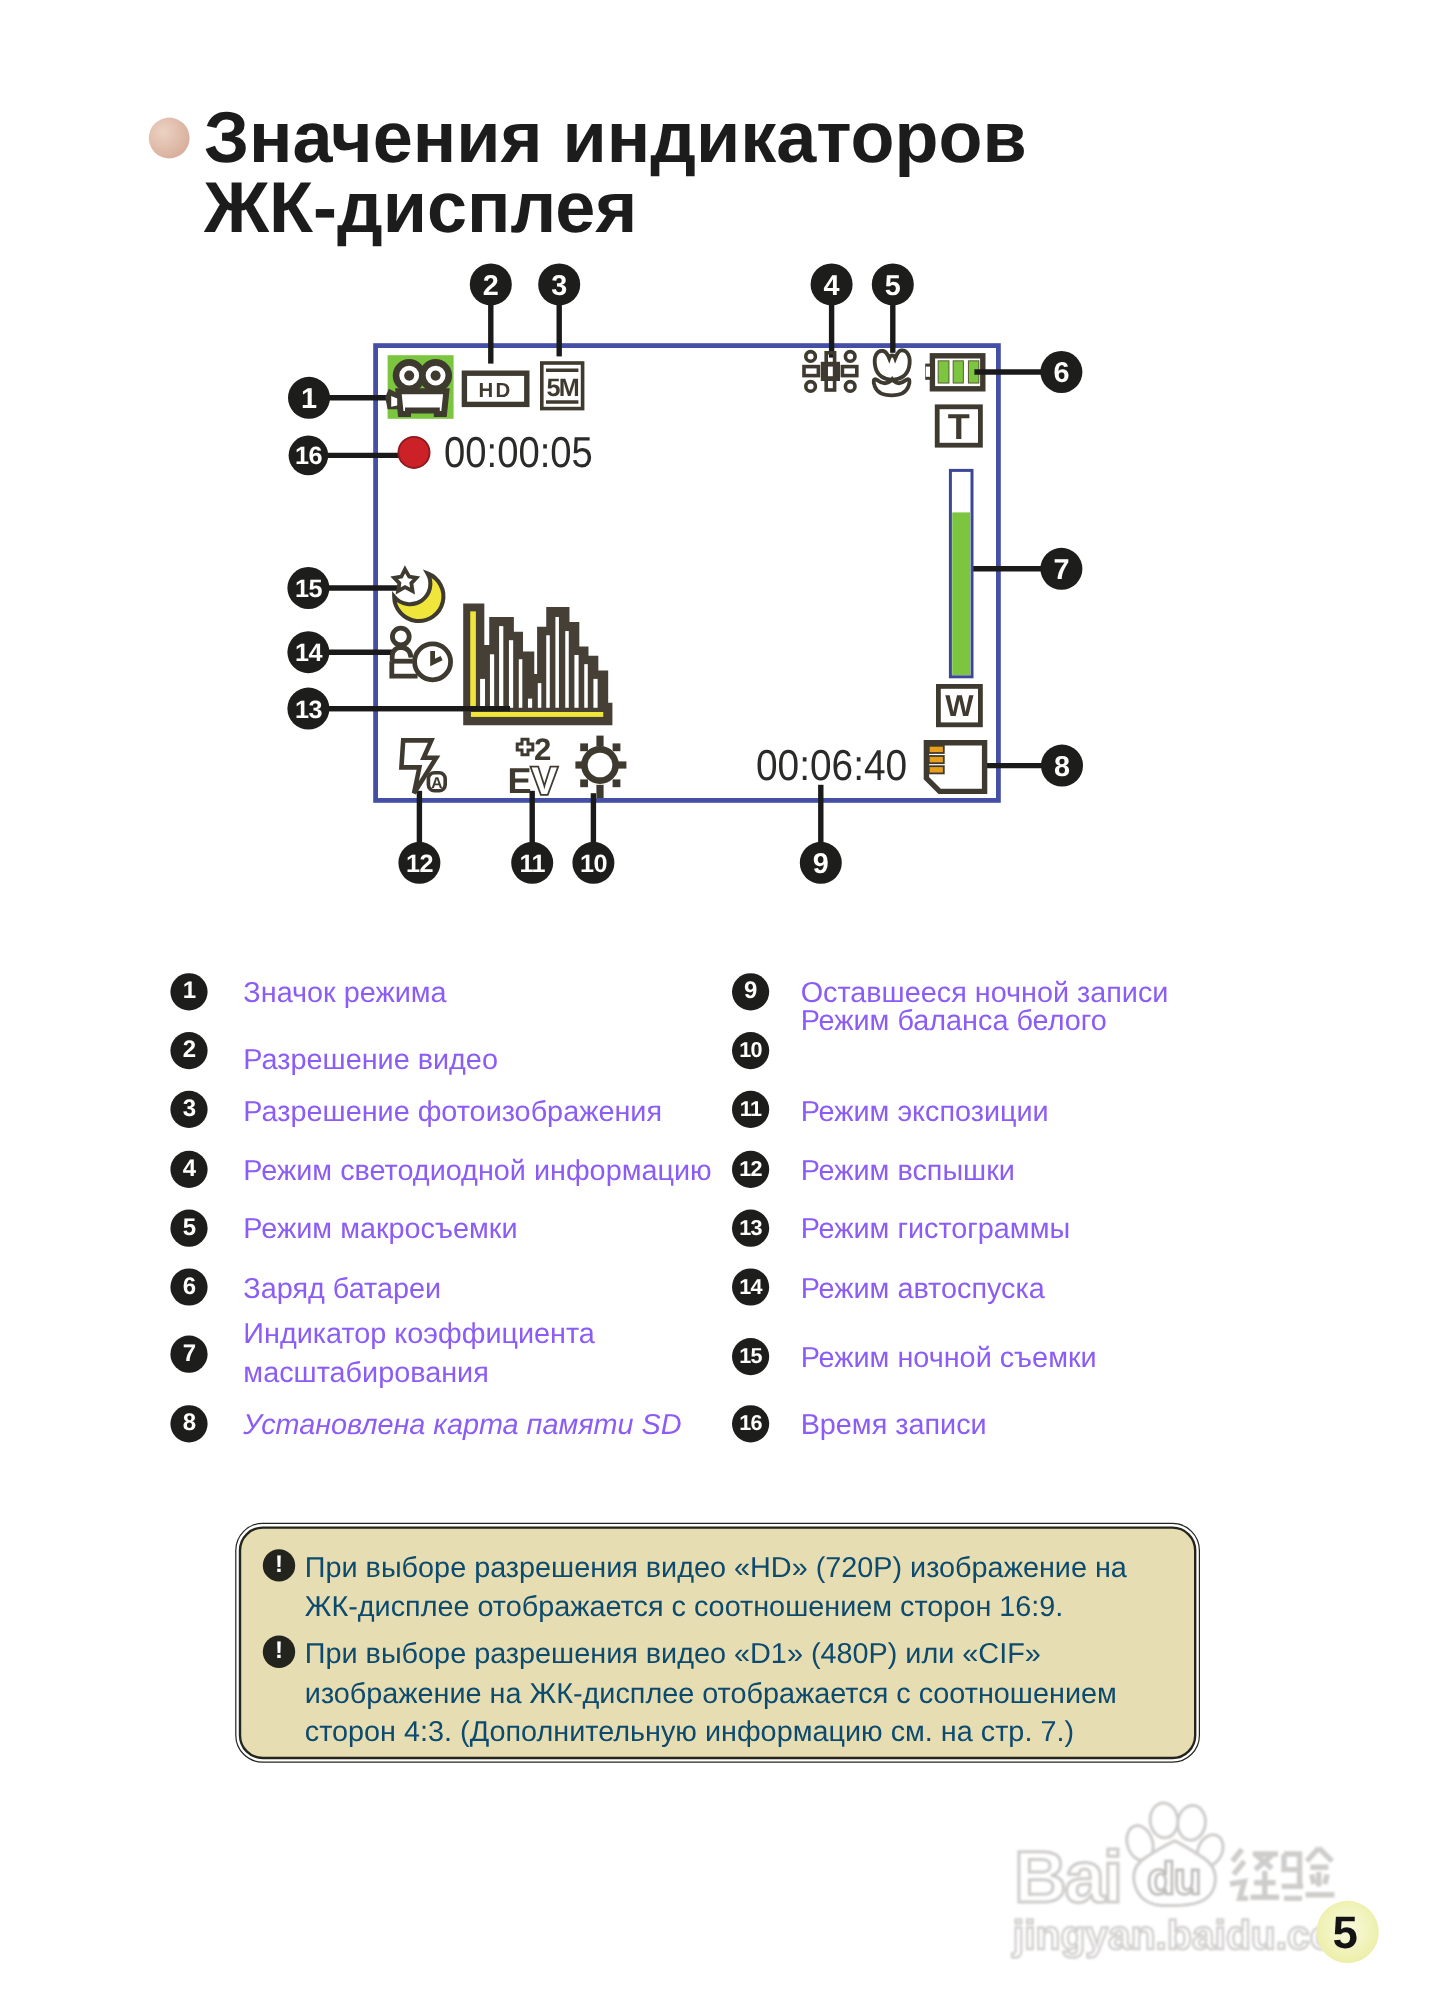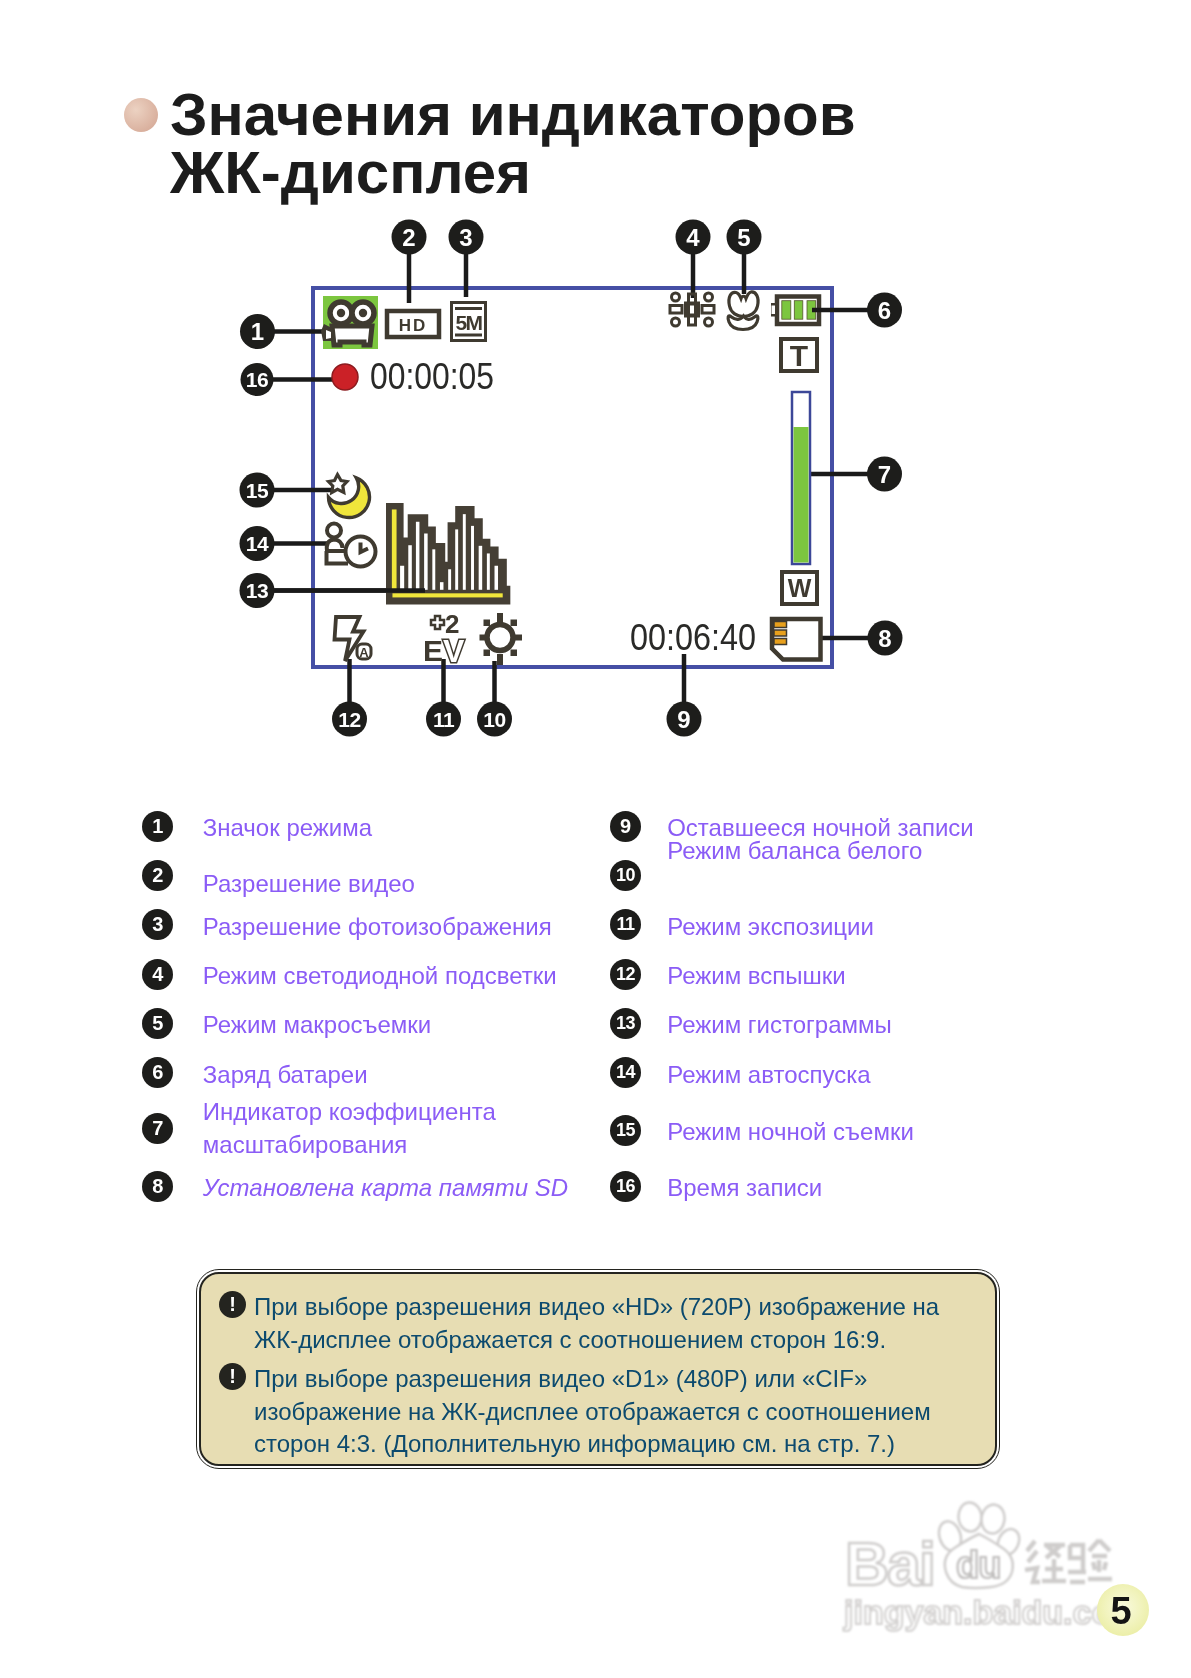--- a/index.html
+++ b/index.html
@@ -246,21 +246,21 @@
   </svg>
 
   <div class="abs" id="list">
     <div class="num" style="left:142.3px;top:810.9px;">1</div>
     <div class="lt" style="left:202.8px;top:811.4px;line-height:33px;">Значок режима</div>
     <div class="num" style="left:142.3px;top:860.1px;">2</div>
     <div class="lt" style="left:202.8px;top:835px;line-height:33px;margin-top:32px;">Разрешение видео</div>
     <div class="num" style="left:142.3px;top:909.4px;">3</div>
     <div class="lt" style="left:202.8px;top:909.9px;line-height:33px;">Разрешение фотоизображения</div>
     <div class="num" style="left:142.3px;top:958.6px;">4</div>
-    <div class="lt" style="left:202.8px;top:959.1px;line-height:33px;">Режим светодиодной подсветки</div>
+    <div class="lt" style="left:202.8px;top:959.1px;line-height:33px;">Режим светодиодной информацию</div>
     <div class="num" style="left:142.3px;top:1007.8px;">5</div>
     <div class="lt" style="left:202.8px;top:1008.3px;line-height:33px;">Режим макросъемки</div>
     <div class="num" style="left:142.3px;top:1057px;">6</div>
     <div class="lt" style="left:202.8px;top:1057.5px;line-height:33px;">Заряд батареи</div>
     <div class="num" style="left:142.3px;top:1112.8px;">7</div>
     <div class="lt" style="left:202.8px;top:1095.3px;line-height:33px;">Индикатор коэффициента<br>масштабирования</div>
     <div class="num" style="left:142.3px;top:1170.9px;">8</div>
     <div class="lt" style="left:202.8px;top:1171.4px;line-height:33px;font-style:italic;">Установлена карта памяти SD</div>
     <div class="num" style="left:610px;top:810.9px;">9</div>
     <div class="lt" style="left:667.2px;top:811.4px;line-height:33px;">Оставшееся ночной записи</div>

